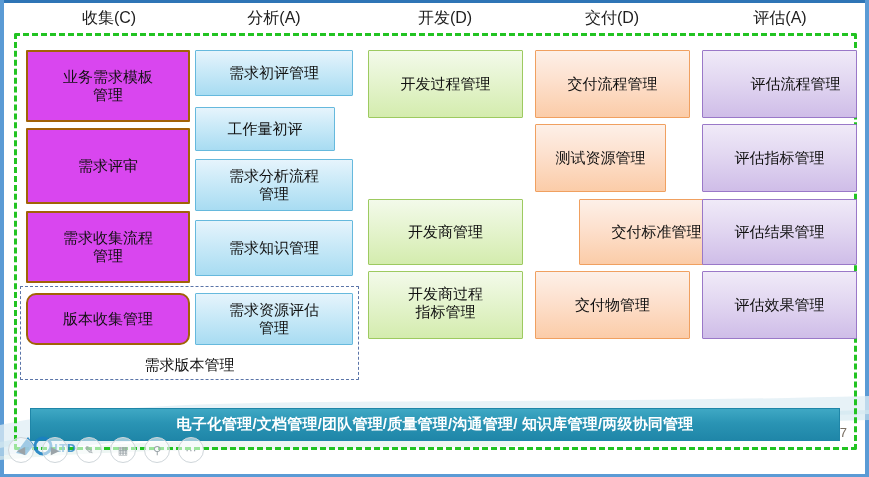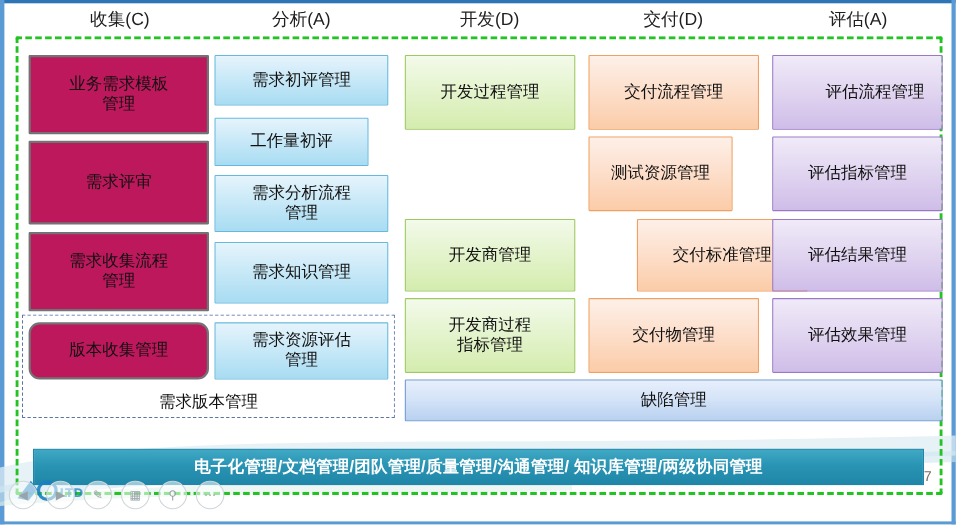--- a/index.html
+++ b/index.html
@@ -64,22 +64,22 @@
     justify-content: center;
     text-align: center;
     font-size: 15px;
     line-height: 1.18;
     color: #111;
     border-radius: 1px;
     white-space: pre-line;
   }
 
   .card.red {
-    background: #be185d;
-    border: 2px solid #737373;
+    background: #d946ef;
+    border: 2px solid #a16207;
   }
   .card.blue {
     background: linear-gradient(180deg, #e6f4fc 0%, #cbeaf8 42%, #a8dcf2 100%);
     border: 1px solid #66b9dd;
   }
   .card.green {
     background: linear-gradient(180deg, #f3faea 0%, #e5f4cf 45%, #d4ecae 100%);
     border: 1px solid #9dca60;
   }
   .card.orange {
@@ -223,21 +223,21 @@
       <span>需求版本管理</span>
     </div>
   </div>
 
   <div class="card green" style="left:368px; top:50px; width:155px; height:68px;">
     <span>开发过程管理</span>
   </div>
   <div class="card green" style="left:368px; top:199px; width:155px; height:66px;">
     <span>开发商管理</span>
   </div>
-  <div class="card green" style="left:368px; top:271px; width:155px; height:68px;">
+  <div class="card green" style="left:368px; top:271px; width:155px; height:68px;font-family:Liberation Mono, monospace;">
     <span>开发商过程
 指标管理</span>
   </div>
 
   <div class="card orange" style="left:535px; top:50px; width:155px; height:68px;">
     <span>交付流程管理</span>
   </div>
   <div class="card orange" style="left:535px; top:124px; width:131px; height:68px;">
     <span>测试资源管理</span>
   </div>
@@ -254,23 +254,20 @@
   <div class="card purple" style="left:702px; top:124px; width:155px; height:68px;">
     <span>评估指标管理</span>
   </div>
   <div class="card purple" style="left:702px; top:199px; width:155px; height:66px;">
     <span>评估结果管理</span>
   </div>
   <div class="card purple" style="left:702px; top:271px; width:155px; height:68px;">
     <span>评估效果管理</span>
   </div>
 
-  <div class="card steelblue" style="left:368px; top:345px; width:489px; height:38px;">
-    <span>缺陷管理</span>
-  </div>
 
   <div class="banner">
     <span>电子化管理/文档管理/团队管理/质量管理/沟通管理/ 知识库管理/两级协同管理</span>
   </div>
 
   <div class="page-number">
     <span>7</span>
   </div>
 
   <div class="logo-area">

